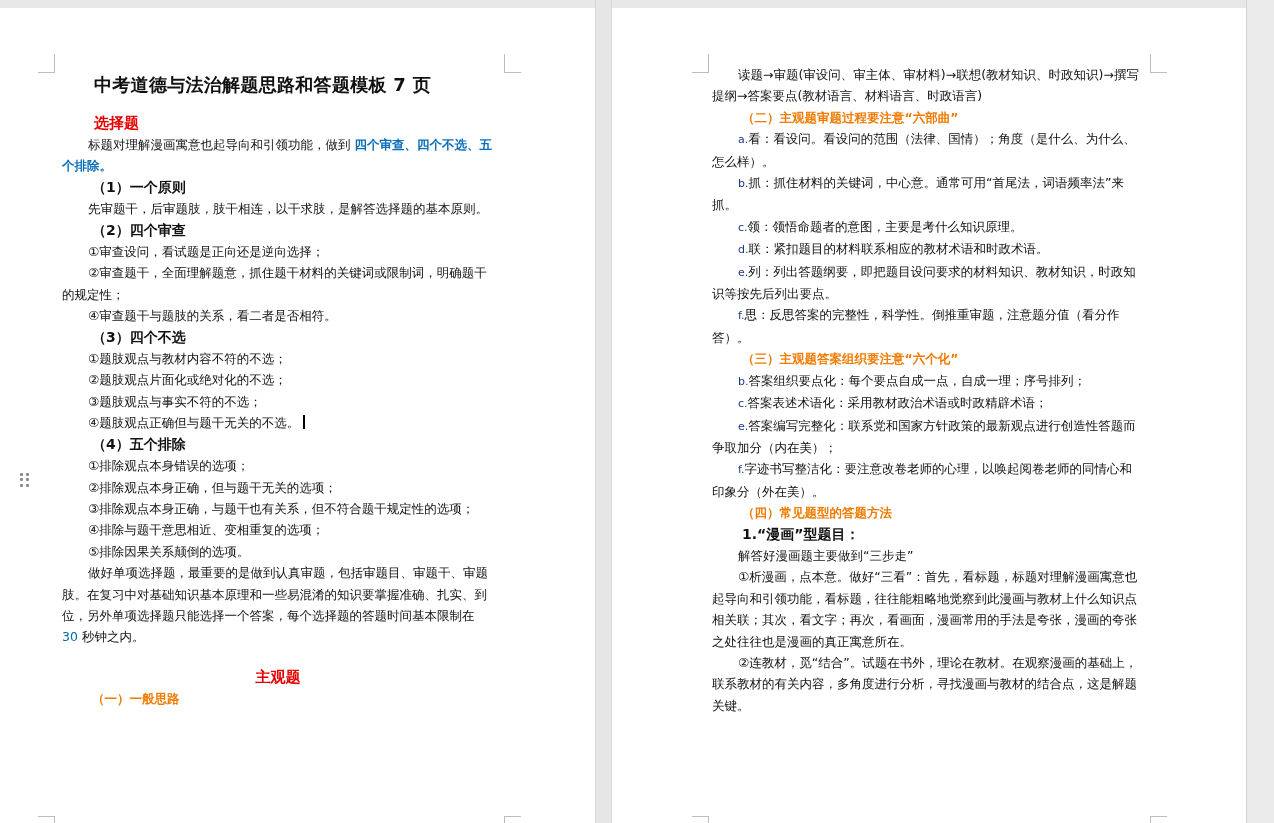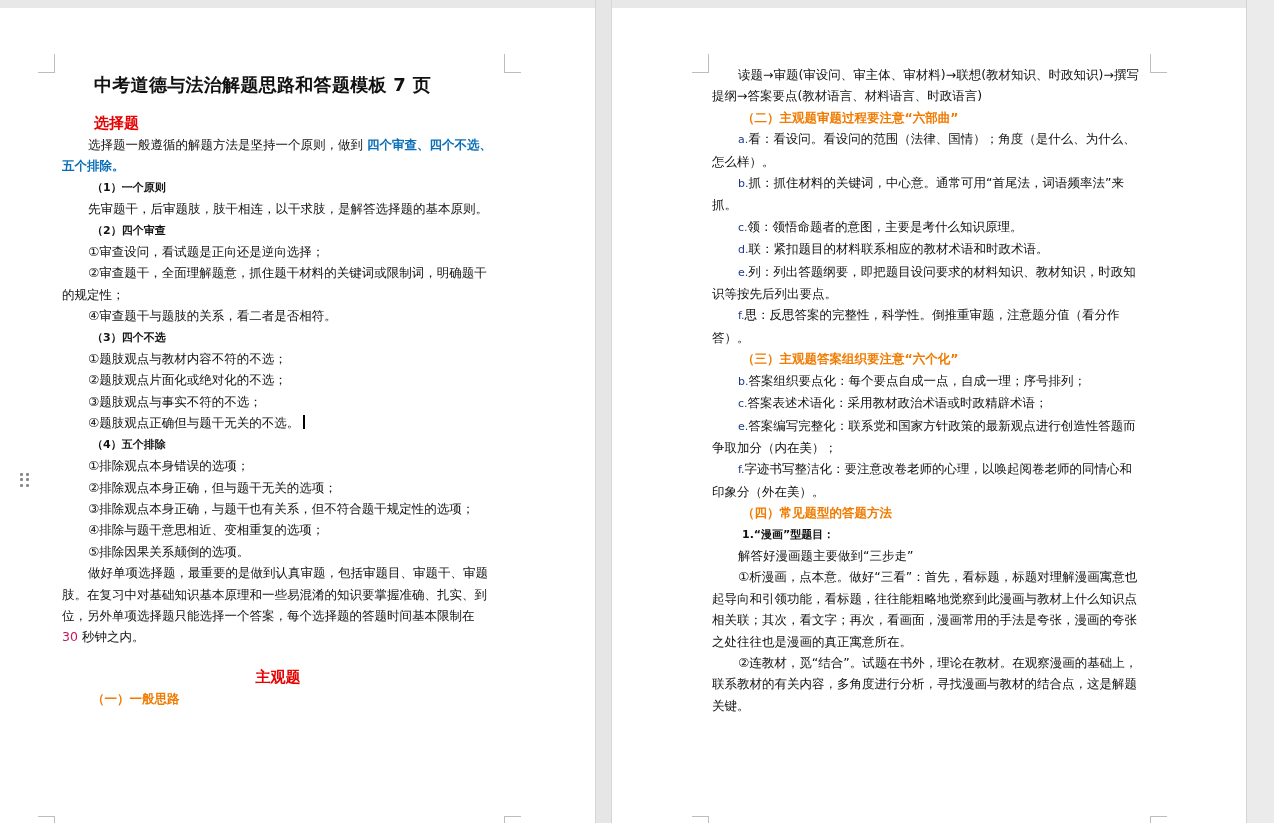--- a/index.html
+++ b/index.html
@@ -34,26 +34,26 @@
     #left-content { left: 62px; top: 62px; width: 432px; }
     #right-content { left: 712px; top: 64px; width: 428px; }
 
     .doc-title {
       font-size: 18px; font-weight: bold; color: #111;
       margin: 0 0 0 32px; line-height: 30px; letter-spacing: 0.3px;
     }
     .h-red { color: #e60000; font-weight: bold; font-size: 15px; margin: 12px 0 0 32px; line-height: 22px; }
     .h-red.center { text-align: center; margin: 18px 0 0 0; }
     .h-orange { color: #f07b00; font-weight: bold; font-size: 12.5px; line-height: 21.4px; }
-    .h-black { font-weight: bold; font-size: 11px; line-height: 21.4px; }
+    .h-black { font-weight: bold; font-size: 14px; line-height: 21.4px; }
     p { margin: 0; }
     .indent { text-indent: 26px; }
     .indent-h { padding-left: 30px; }
     .blue-b { color: #0b6fb8; font-weight: bold; }
-    .num { color: #be185d; }
+    .num { color: #0369a1; }
     .letter { color: #1d3a8a; font-size: 11px; }
     .b { font-weight: normal; }
     .caret { display: inline-block; width: 2px; height: 14px; background: #000; vertical-align: -2px; margin-left: 4px; }
 
     .drag-handle {
       position: absolute; left: 20px; top: 473px; width: 10px; height: 14px;
       display: grid; grid-template-columns: 4px 4px; grid-gap: 2px; gap: 2px;
     }
     .drag-handle span { width: 3px; height: 3px; background: #8a8a8a; border-radius: 1px; }
   </style>
@@ -64,21 +64,21 @@
   <div class="corner c-tl" style="left:38px; top:46px;"></div>
   <div class="corner c-tr" style="left:504px; top:46px;"></div>
   <div class="corner c-bl" style="left:38px; top:808px;"></div>
   <div class="corner c-br" style="left:504px; top:808px;"></div>
 
   <div class="content" id="left-content">
     <div class="doc-title">中考道德与法治解题思路和答题模板 7 页</div>
 
     <div class="h-red">选择题</div>
     <p class="indent">
-      <span>选择题一般遵循的解题方法是坚持一个原则，做到 </span><span class="blue-b">四个审查、四个不选、五个排除</span><span class="blue-b">。</span>
+      <span>标题对理解漫画寓意也起导向和引领功能，做到 </span><span class="blue-b">四个审查、四个不选、五个排除</span><span class="blue-b">。</span>
     </p>
 
     <p class="h-black indent-h">（1）一个原则</p>
     <p class="indent">先审题干，后审题肢，肢干相连，以干求肢，是解答选择题的基本原则。</p>
 
     <p class="h-black indent-h">（2）四个审查</p>
     <p class="indent">①审查设问，看试题是正向还是逆向选择；</p>
     <p class="indent">②审查题干，全面理解题意，抓住题干材料的关键词或限制词，明确题干的规定性；</p>
     <p class="indent">④审查题干与题肢的关系，看二者是否相符。</p>
 

